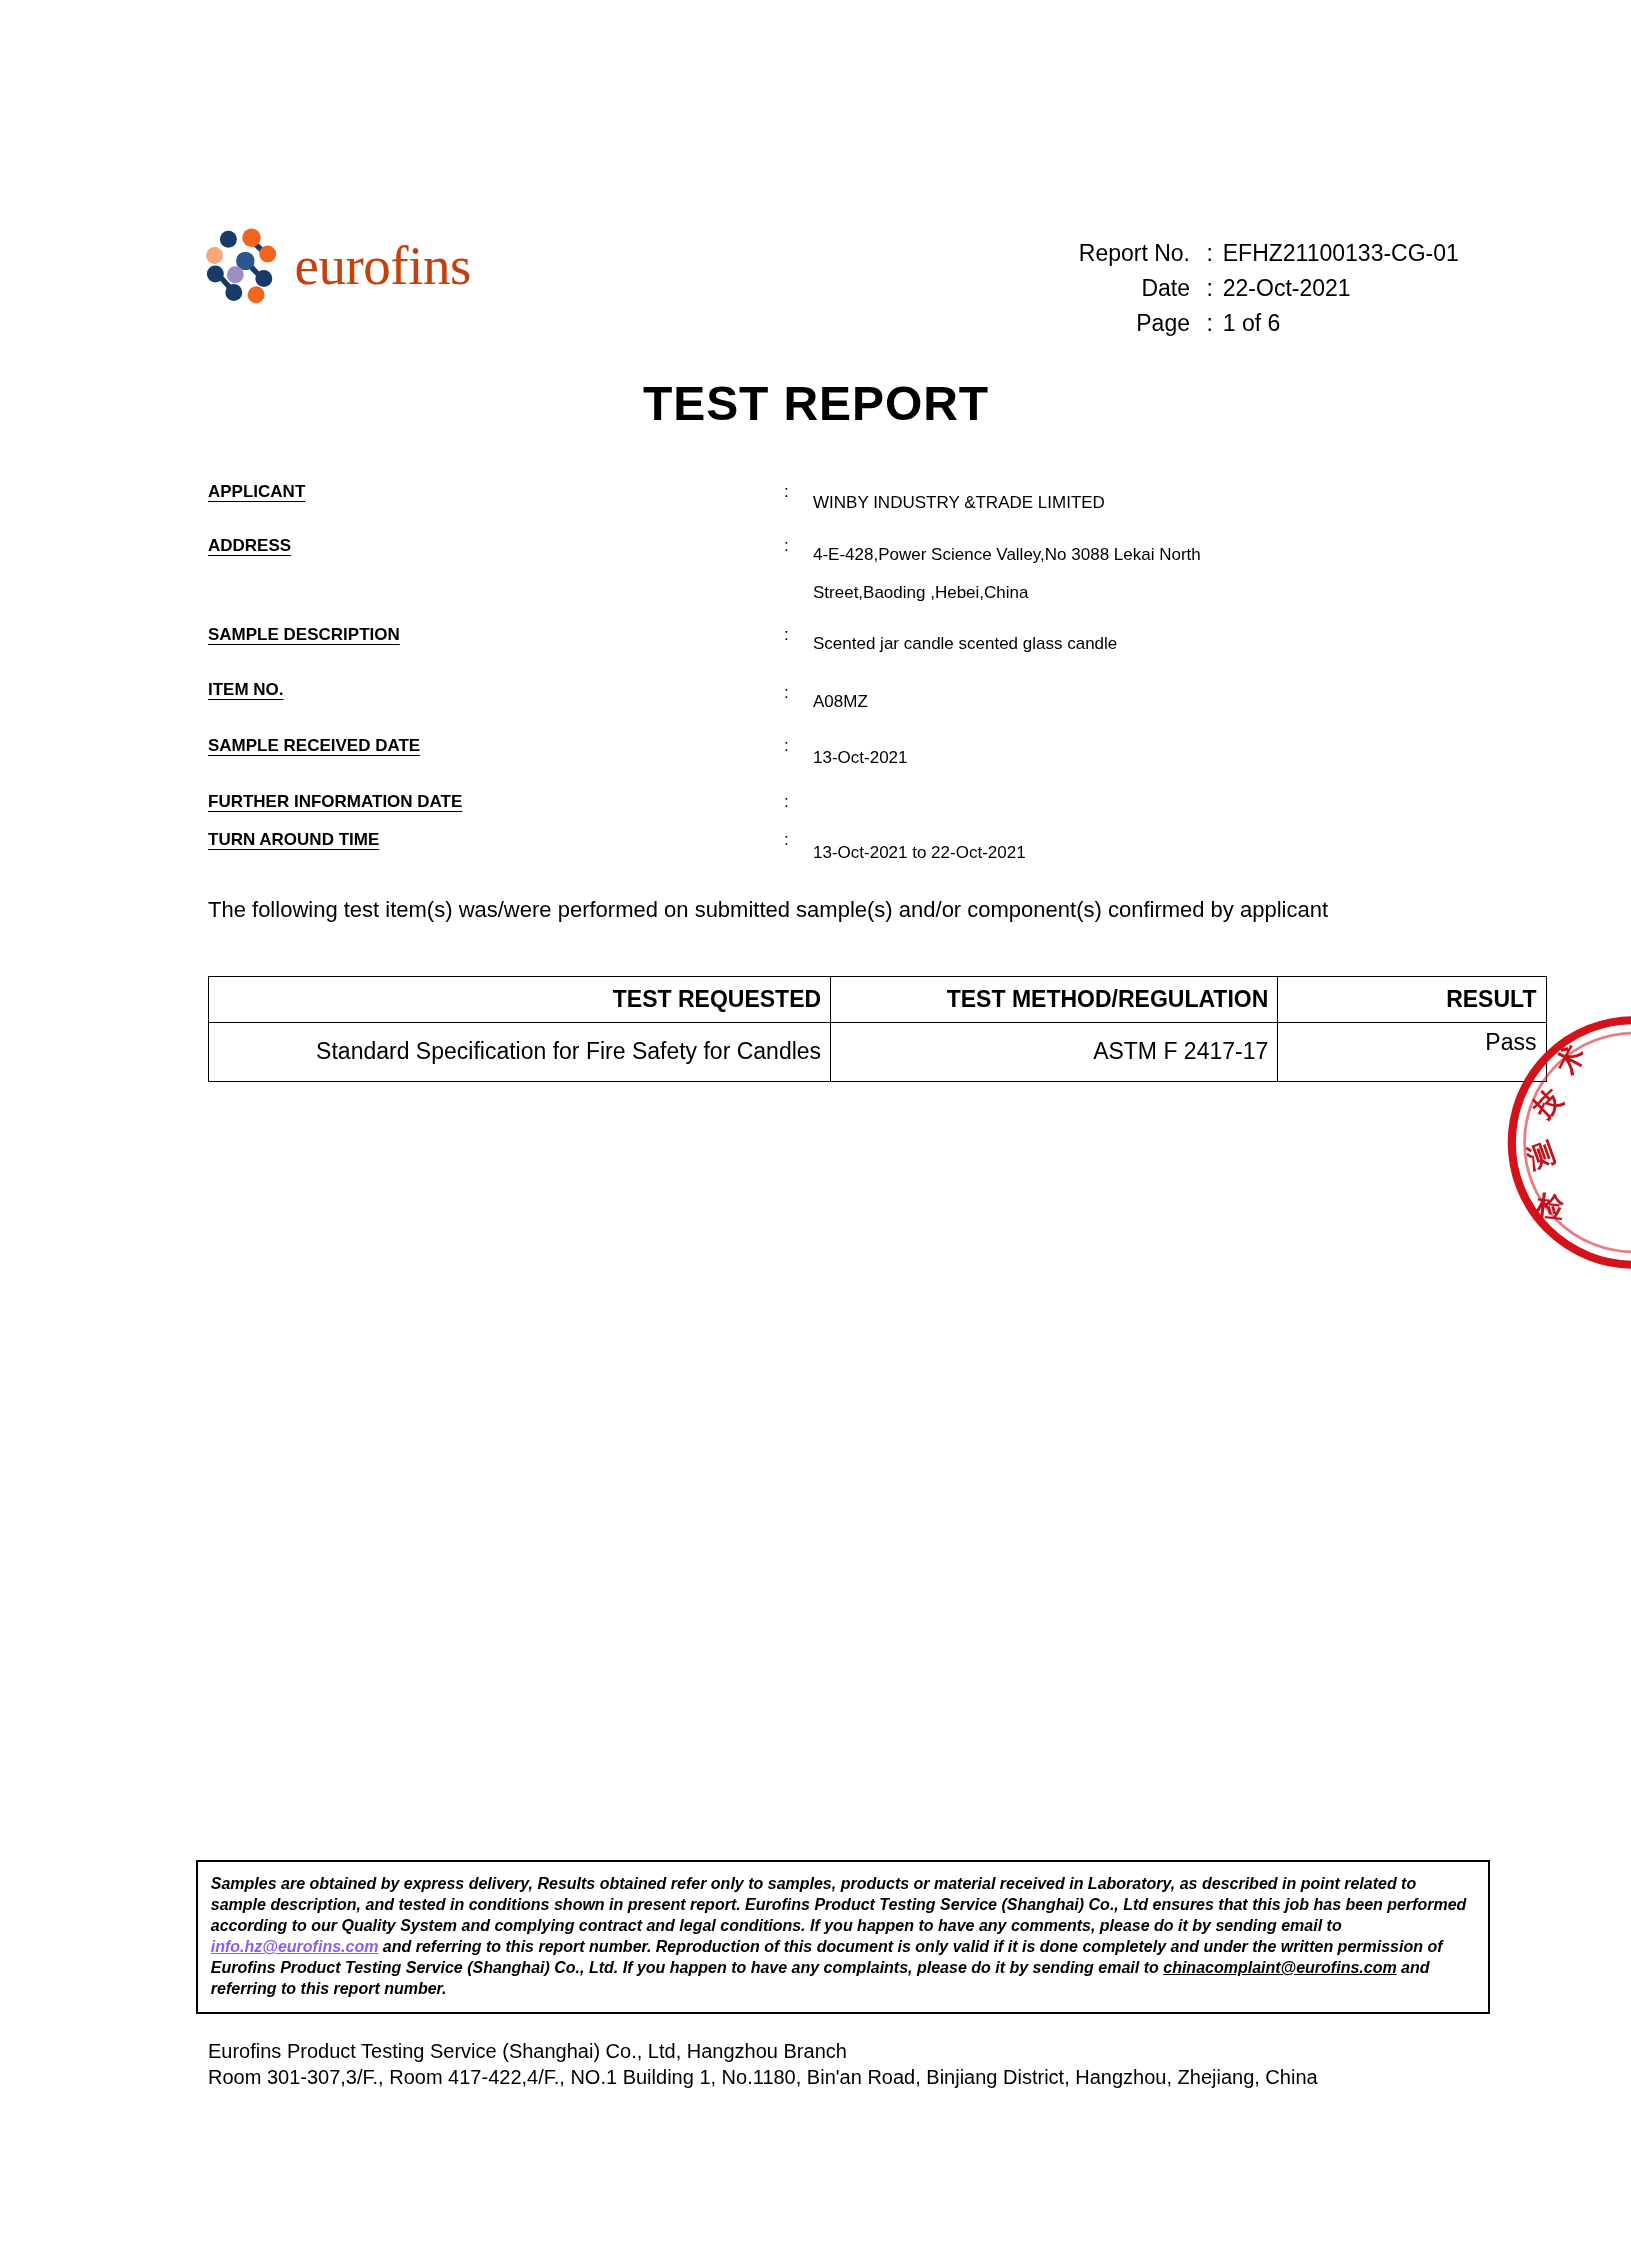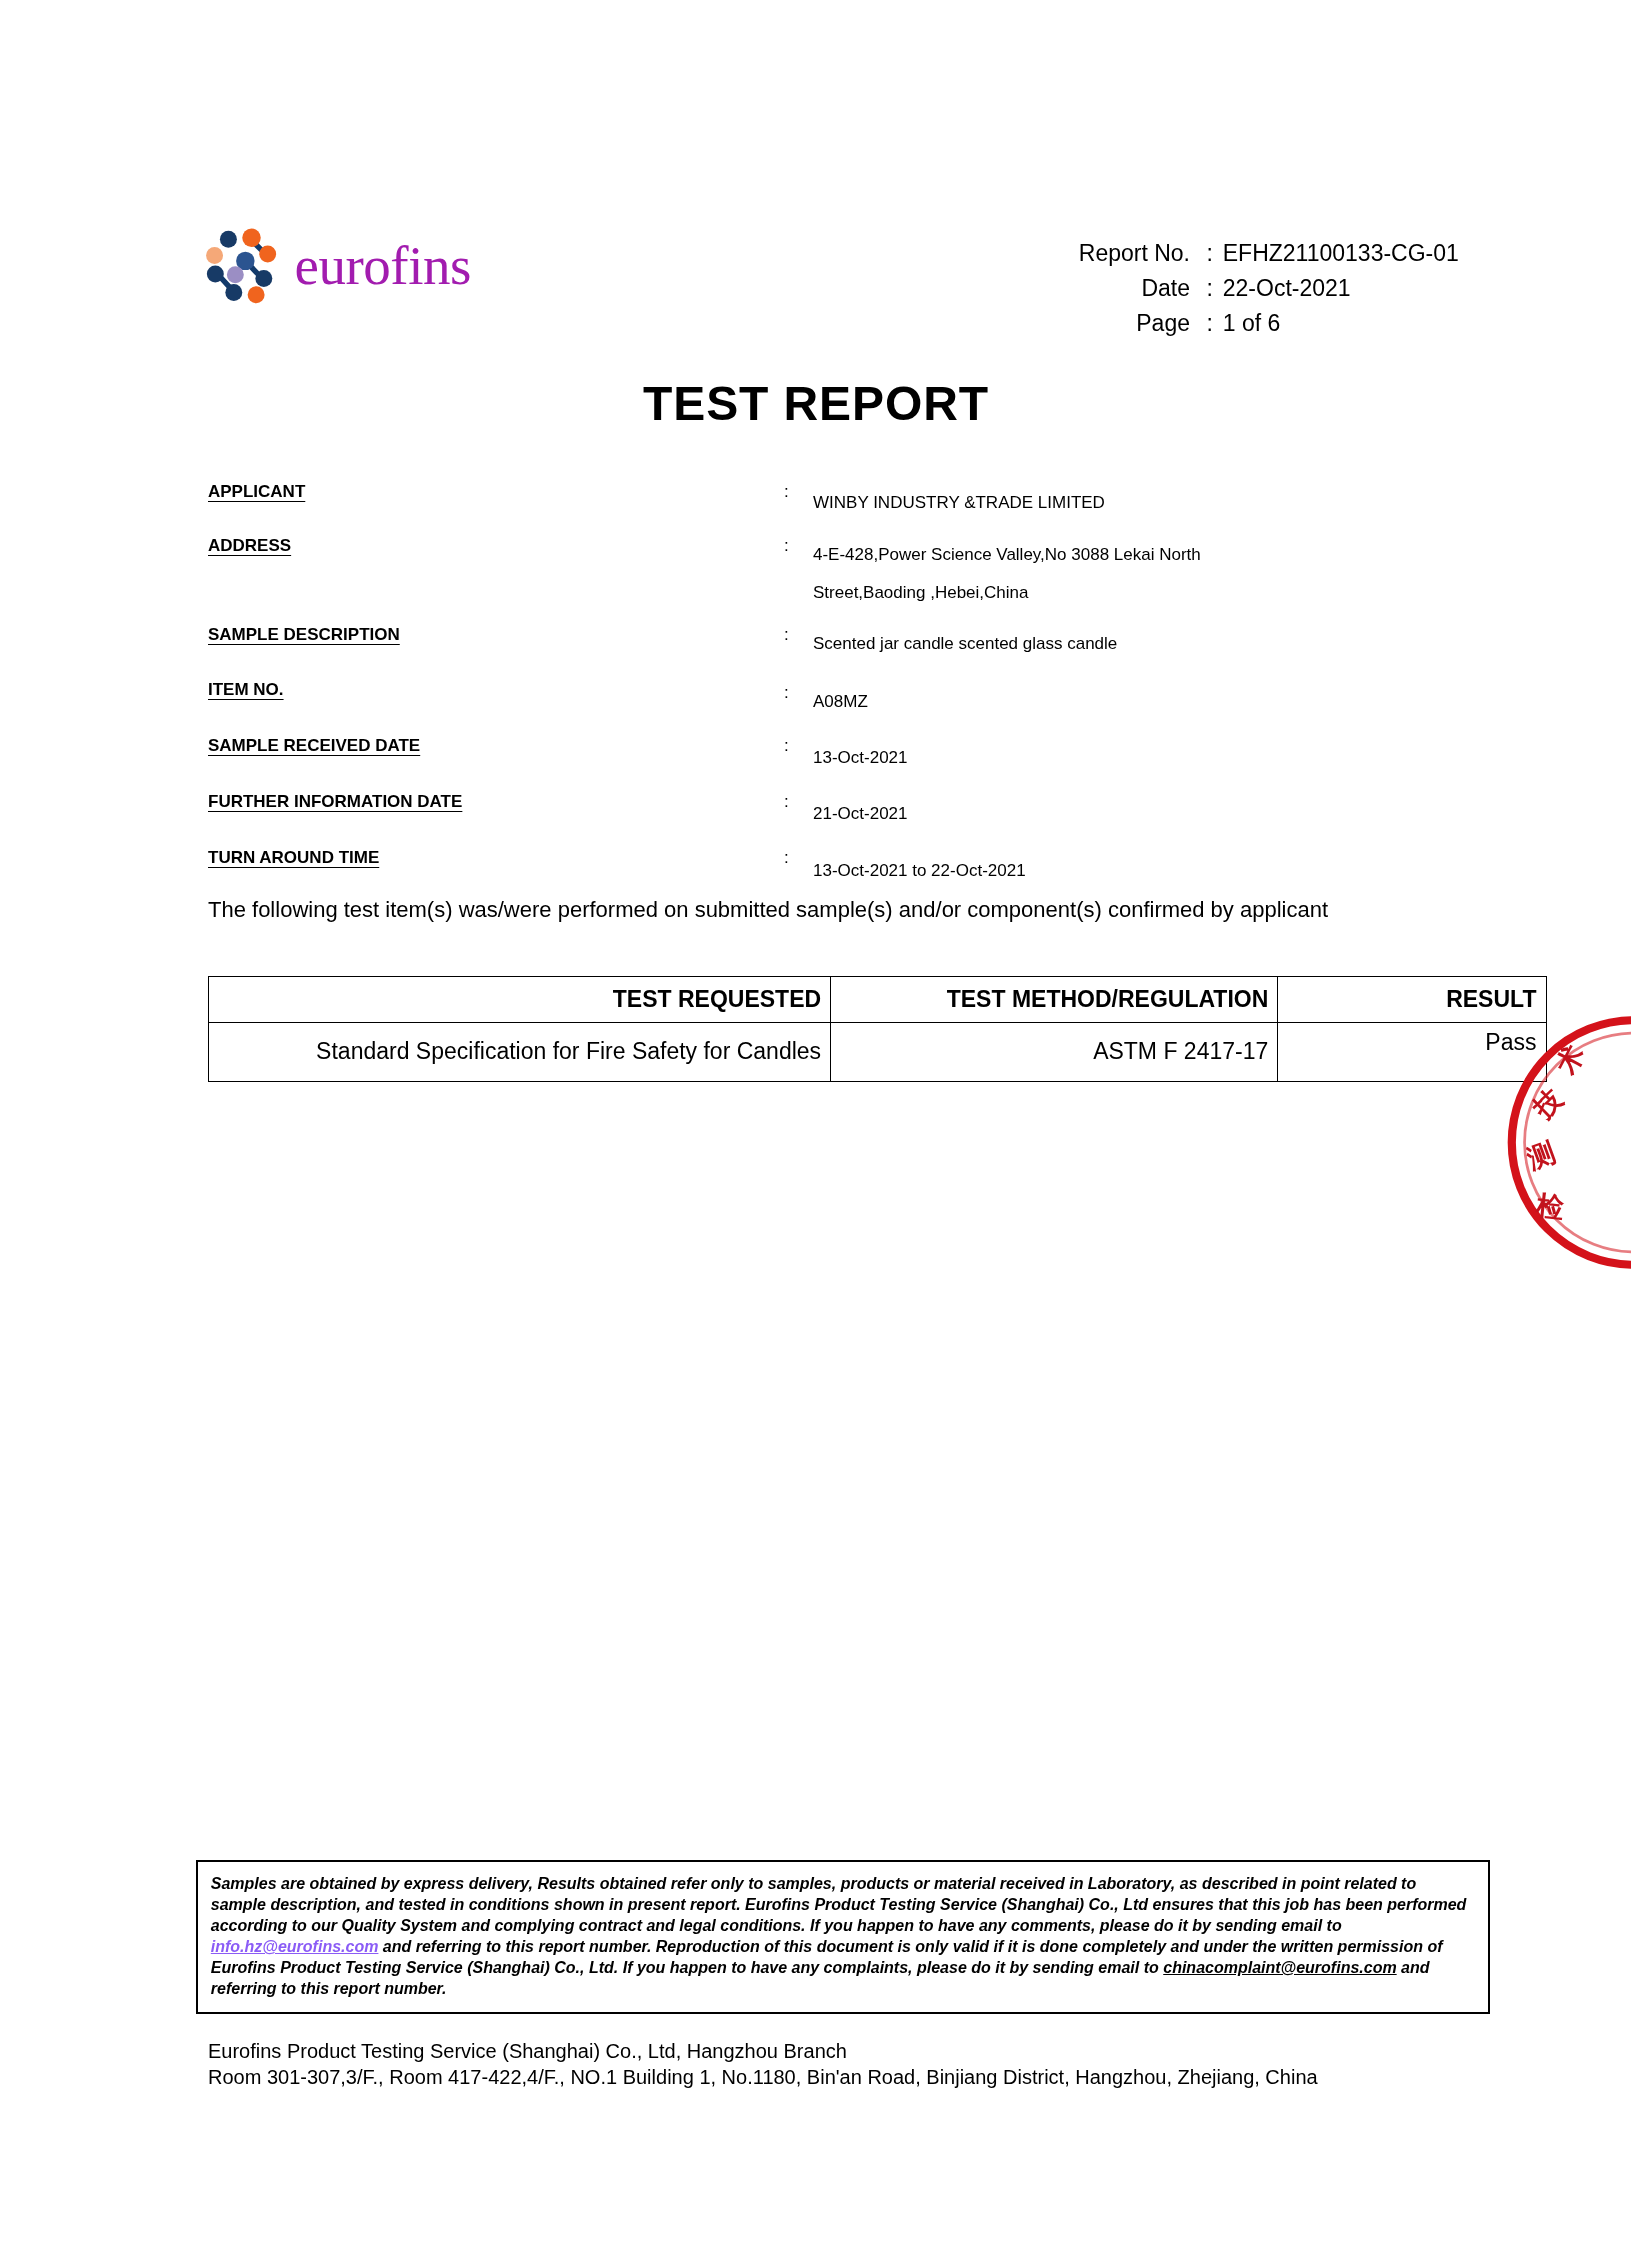--- a/index.html
+++ b/index.html
@@ -27,21 +27,21 @@
     gap: 14.6px;
   }
   .logo-mark {
     width: 77px;
     height: 77px;
     flex: 0 0 auto;
   }
   .logo-word {
     font-family: "Liberation Serif", serif;
     font-size: 55px;
-    color: #a21caf;
+    color: #c2410c;
     letter-spacing: -0.5px;
     line-height: 1;
     font-weight: 400;
   }
 
   .report-meta {
     position: absolute;
     left: 1051px;
     top: 236px;
     font-size: 23px;
@@ -288,21 +288,20 @@
 
     <div class="frow r-received">
       <span class="flabel"><span>SAMPLE RECEIVED DATE</span></span>
       <span class="fcolon">:</span>
       <span class="fvalue">13-Oct-2021</span>
     </div>
 
     <div class="frow r-further">
       <span class="flabel"><span>FURTHER INFORMATION DATE</span></span>
       <span class="fcolon">:</span>
-      <span class="fvalue">21-Oct-2021</span>
     </div>
 
     <div class="frow r-turn">
       <span class="flabel"><span>TURN AROUND TIME</span></span>
       <span class="fcolon">:</span>
       <span class="fvalue">13-Oct-2021 to 22-Oct-2021</span>
     </div>
 
   </div>
 

